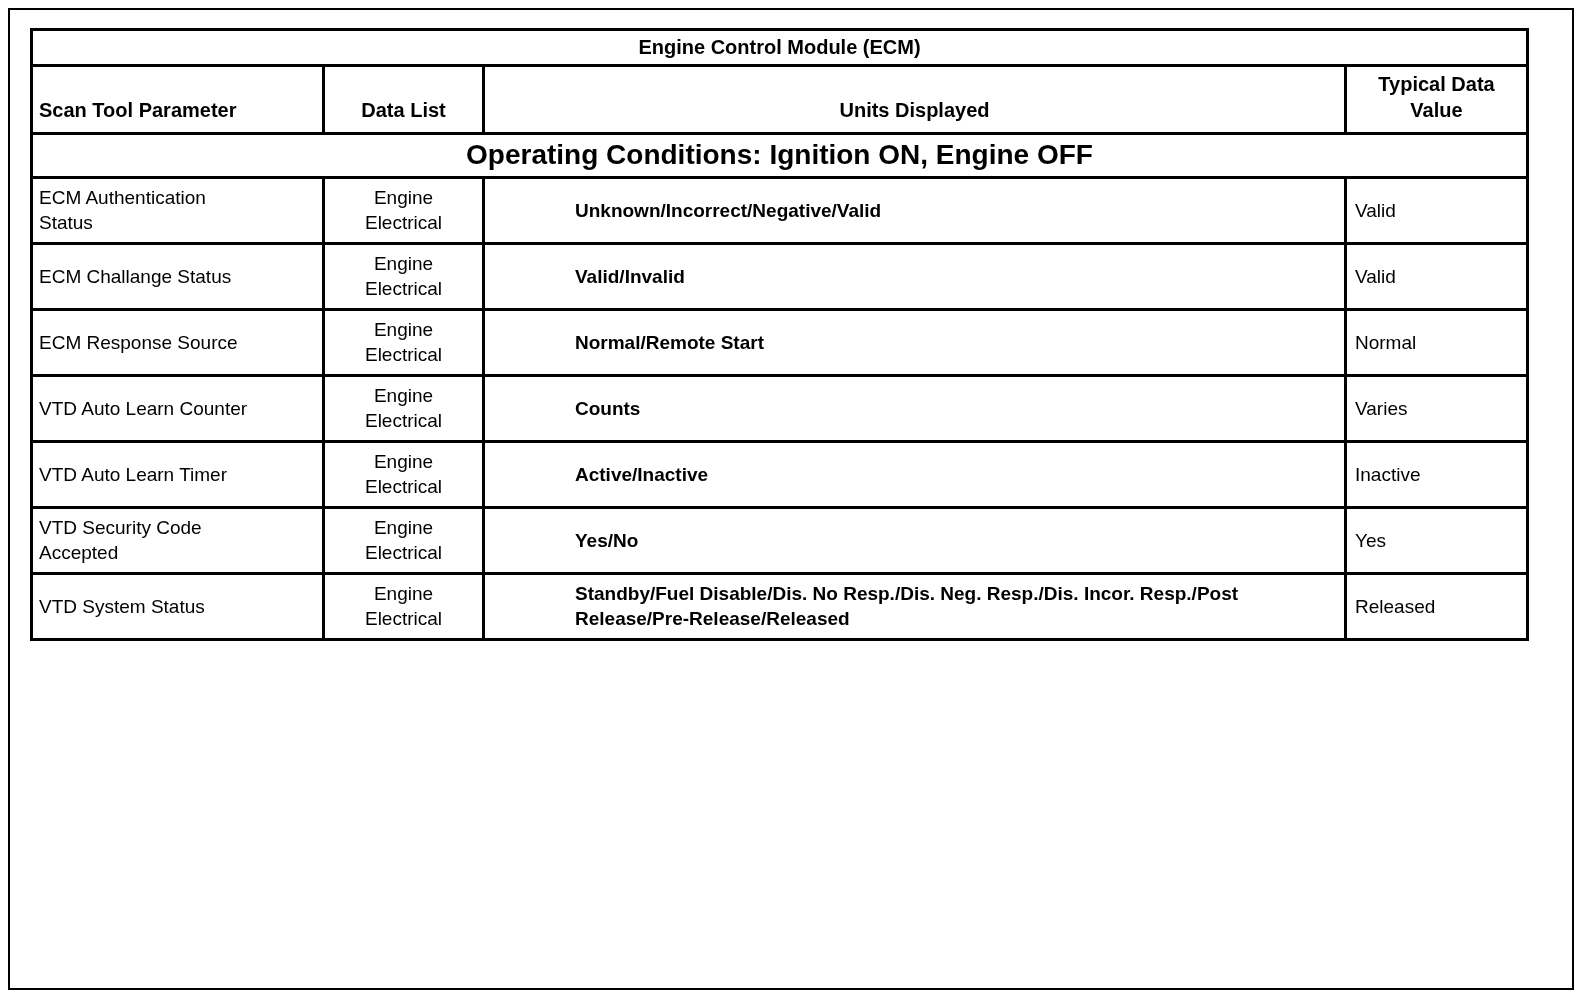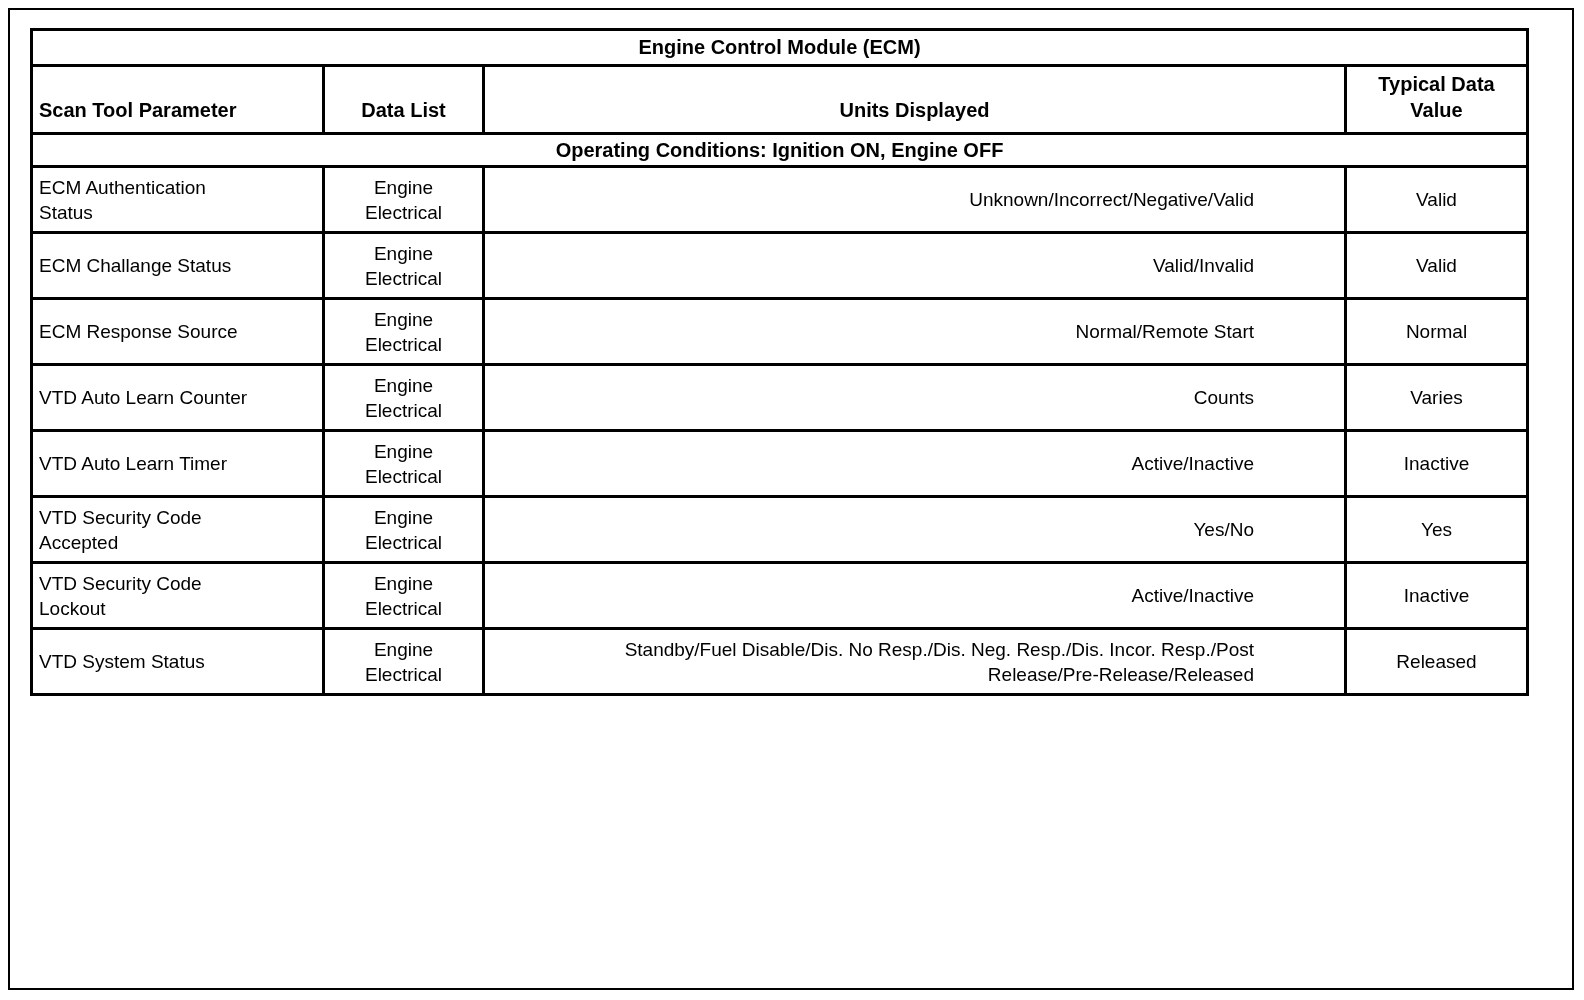--- a/index.html
+++ b/index.html
@@ -76,41 +76,41 @@
     padding-left: 18px;
     padding-right: 18px;
   }
 
   
   tr.section-row td {
     height: 32px;
     text-align: center;
     vertical-align: middle;
     font-weight: bold;
-    font-size: 20px;
+    font-size: 28px;
     padding: 2px 4px;
   }
 
   
   tr.data-row { height: 66px; }
   tr.data-row td { vertical-align: middle; }
   td.c-param {
     text-align: left;
     padding: 4px 58px 4px 6px;
   }
   td.c-datalist {
     text-align: center;
     padding: 4px 22px;
   }
   td.c-units {
-    text-align: right;
+    text-align: left;
     padding: 4px 90px;
+    font-weight: bold;
   }
   td.c-value {
-    text-align: center;
     padding: 4px 8px;
   }
 </style>
 </head>
 <body>
 
 <div class="page">
   <div class="page-frame">
     <table class="ecm">
       <colgroup>
@@ -164,26 +164,20 @@
     <td class="c-units">Active/Inactive</td>
     <td class="c-value">Inactive</td>
   </tr>
           <tr class="data-row">
     <td class="c-param">VTD Security Code Accepted</td>
     <td class="c-datalist">Engine Electrical</td>
     <td class="c-units">Yes/No</td>
     <td class="c-value">Yes</td>
   </tr>
           <tr class="data-row">
-    <td class="c-param">VTD Security Code Lockout</td>
-    <td class="c-datalist">Engine Electrical</td>
-    <td class="c-units">Active/Inactive</td>
-    <td class="c-value">Inactive</td>
-  </tr>
-          <tr class="data-row">
     <td class="c-param">VTD System Status</td>
     <td class="c-datalist">Engine Electrical</td>
     <td class="c-units">Standby/Fuel Disable/Dis. No Resp./Dis. Neg. Resp./Dis. Incor. Resp./Post Release/Pre-Release/Released</td>
     <td class="c-value">Released</td>
   </tr>
         </tbody>
     </table>
   </div>
 </div>
 

